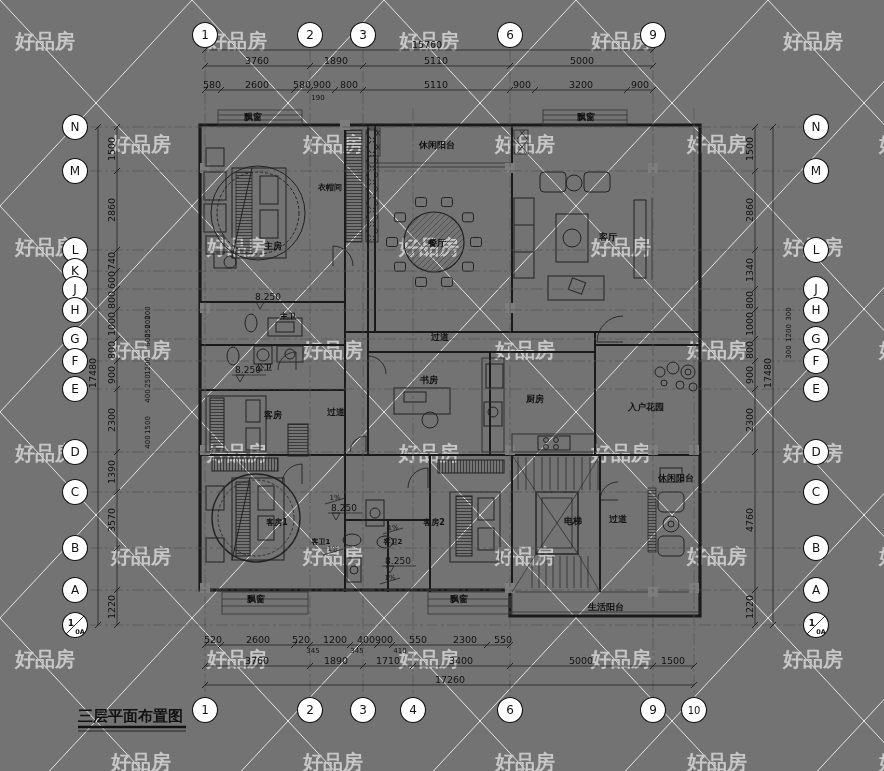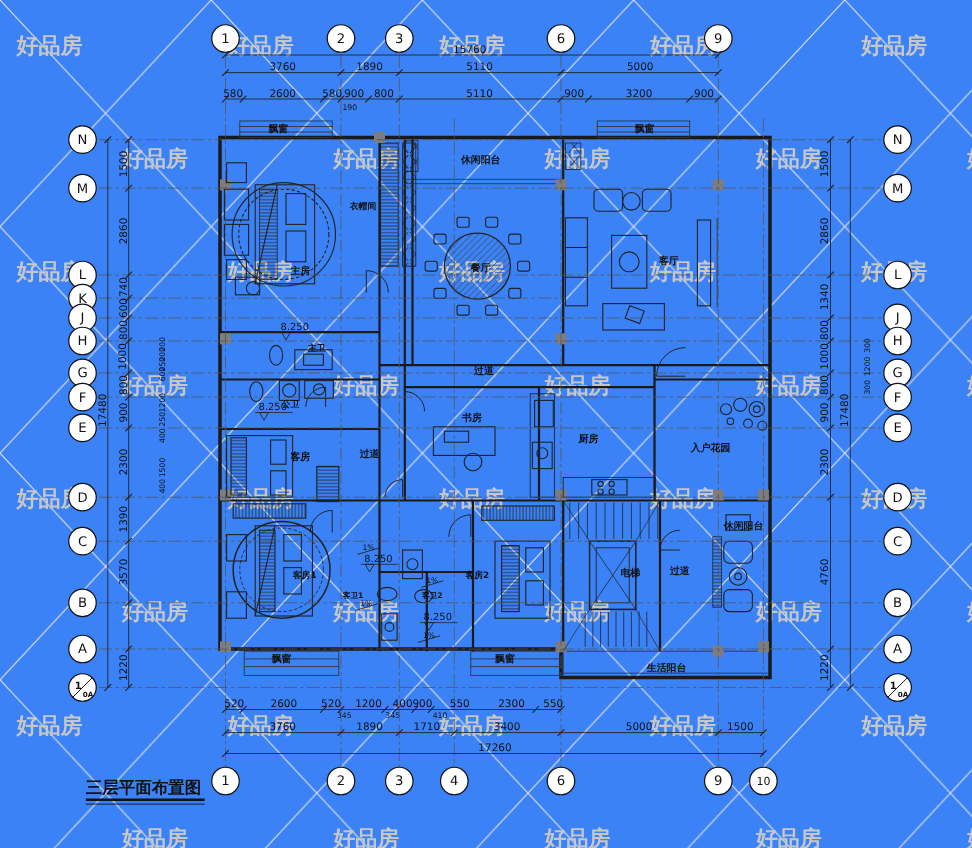--- a/index.html
+++ b/index.html
@@ -1,16 +1,16 @@
 <!DOCTYPE html>
 <html><head>
 <meta charset="utf-8">
 <style>
   html,body{margin:0;padding:0;background:#ffffff;}
-  .canvas{position:relative;width:884px;height:771px;background:#3b82f6;overflow:hidden;
+  .canvas{position:relative;width:884px;height:771px;background:#737373;overflow:hidden;
           font-family:"DejaVu Sans",sans-serif;}
   svg text{font-family:"DejaVu Sans",sans-serif;}
   .wall{stroke:#1a1a1a;fill:none;}
   .thin{stroke:#333;fill:none;stroke-width:0.8;}
   .furn{stroke:#222;fill:none;stroke-width:1;}
 </style>
 </head>
 <body>
 
 <div class="canvas">

